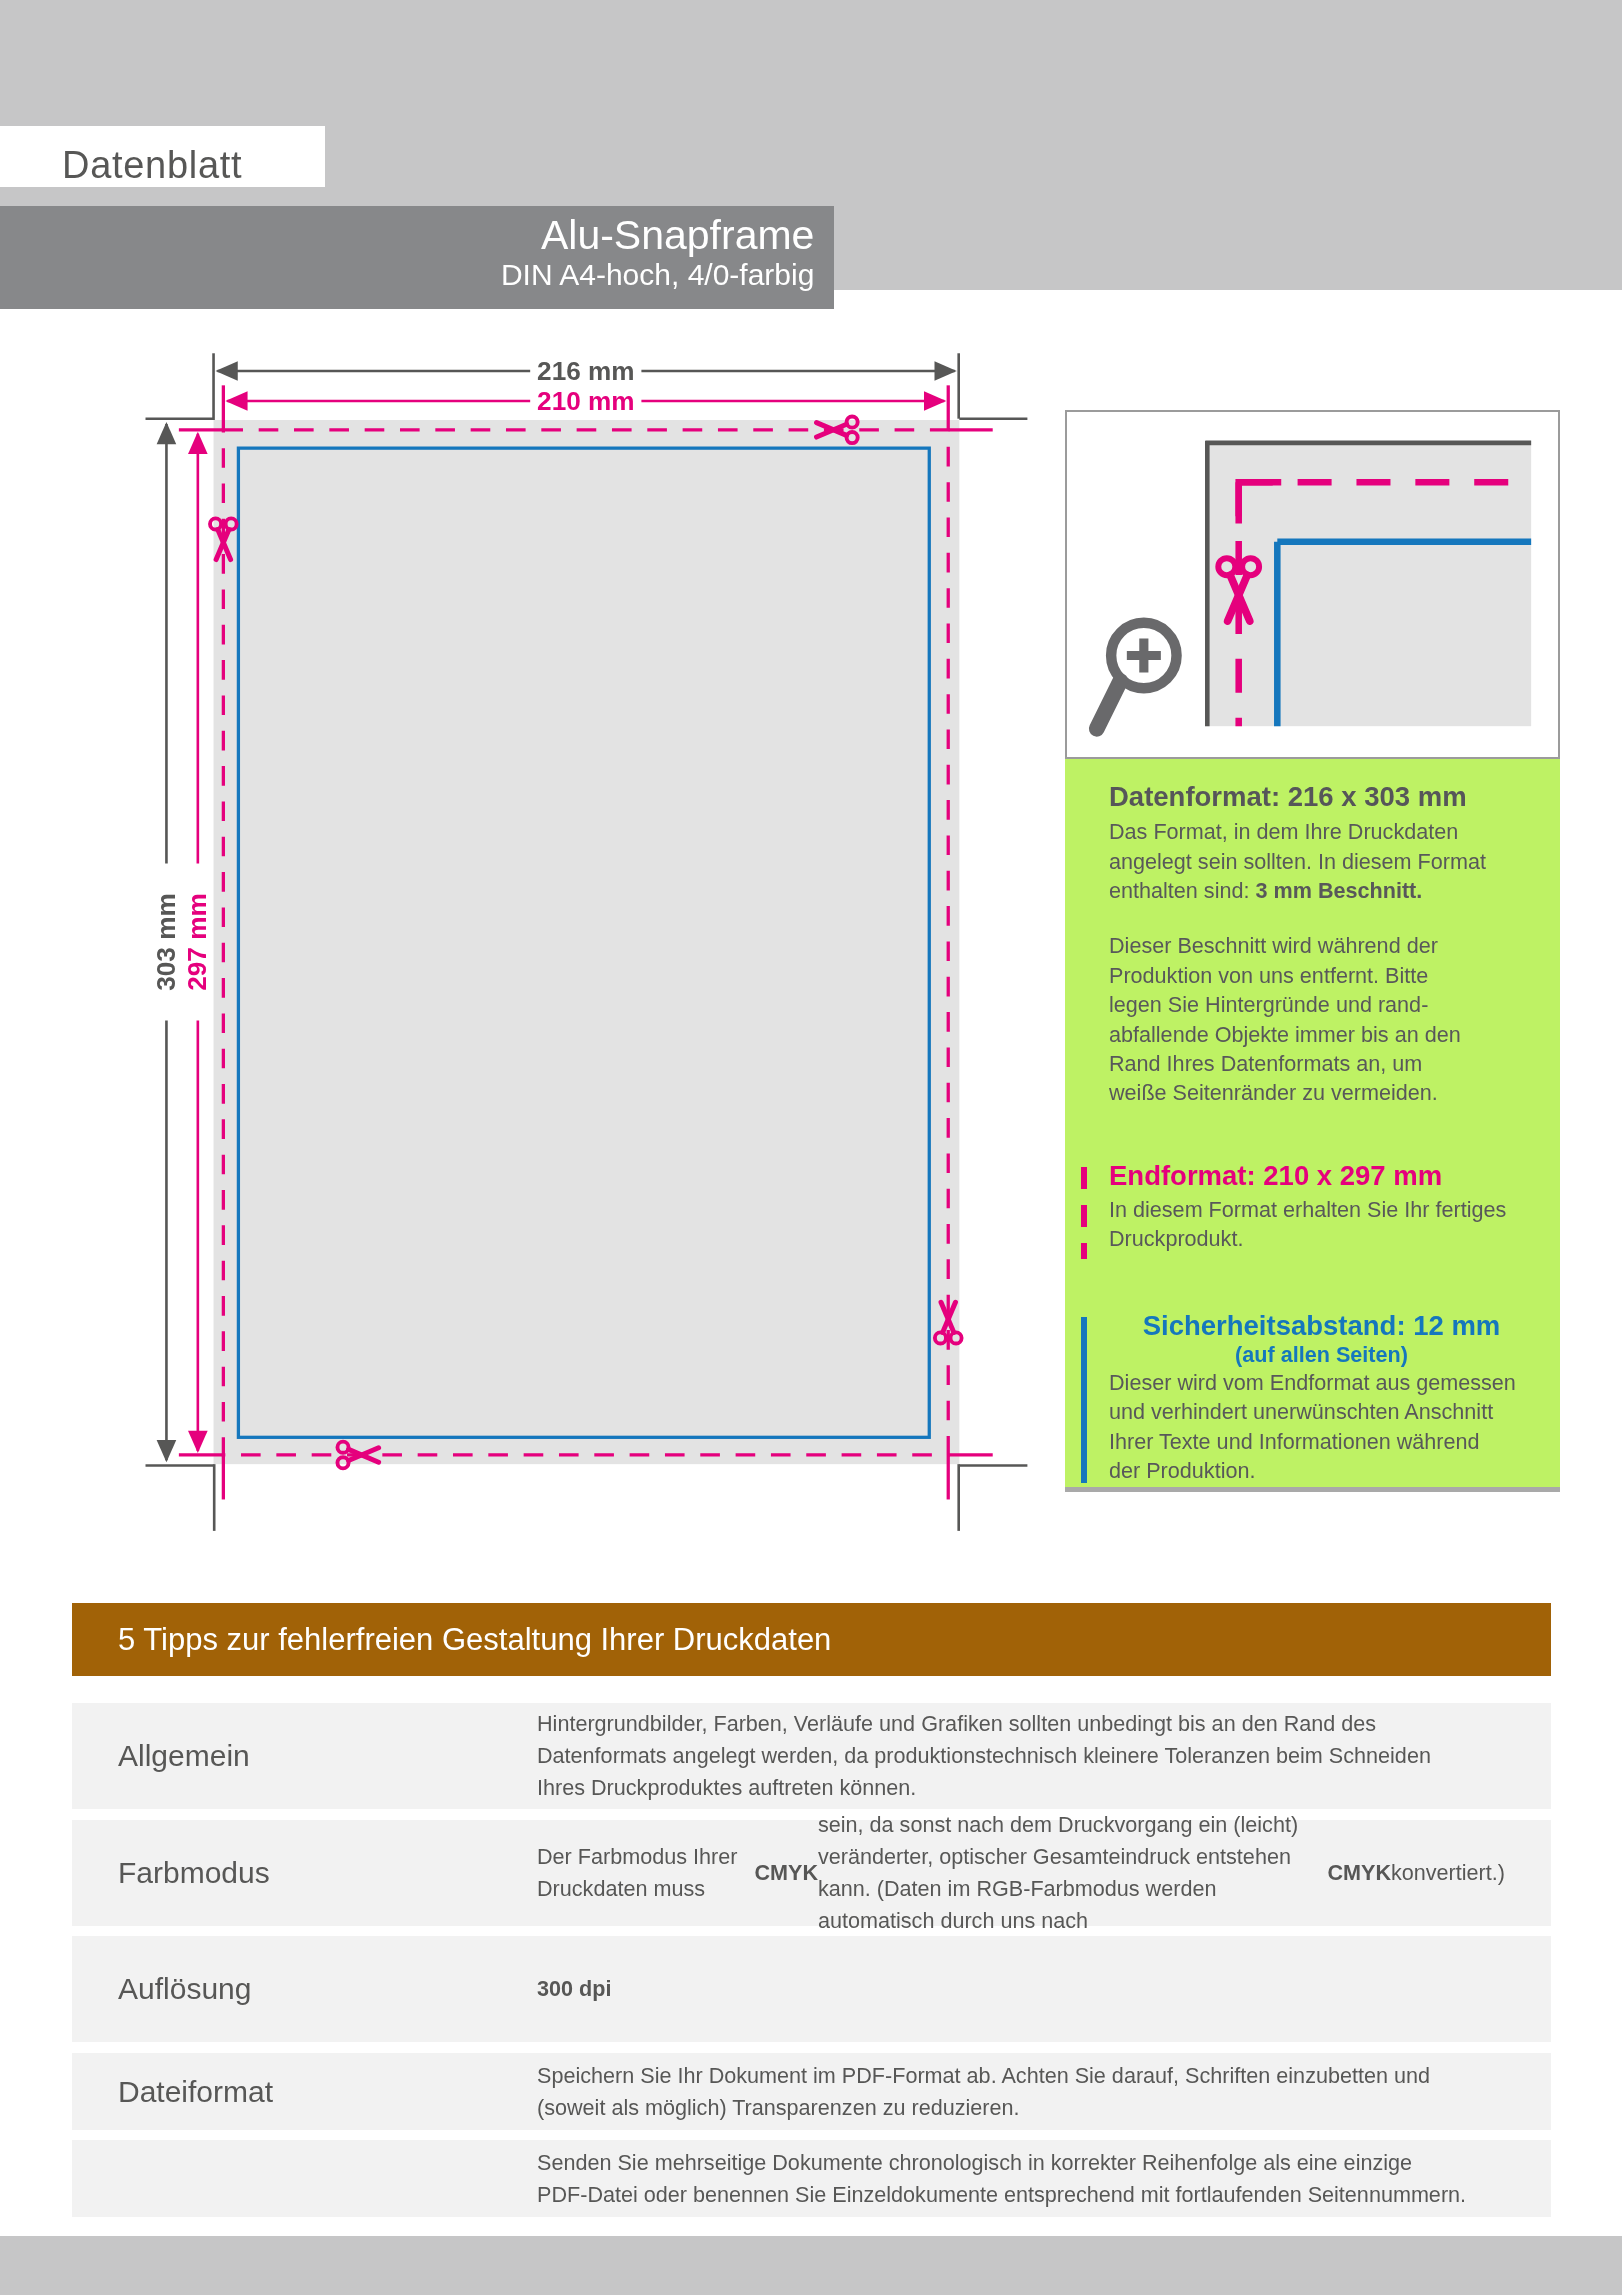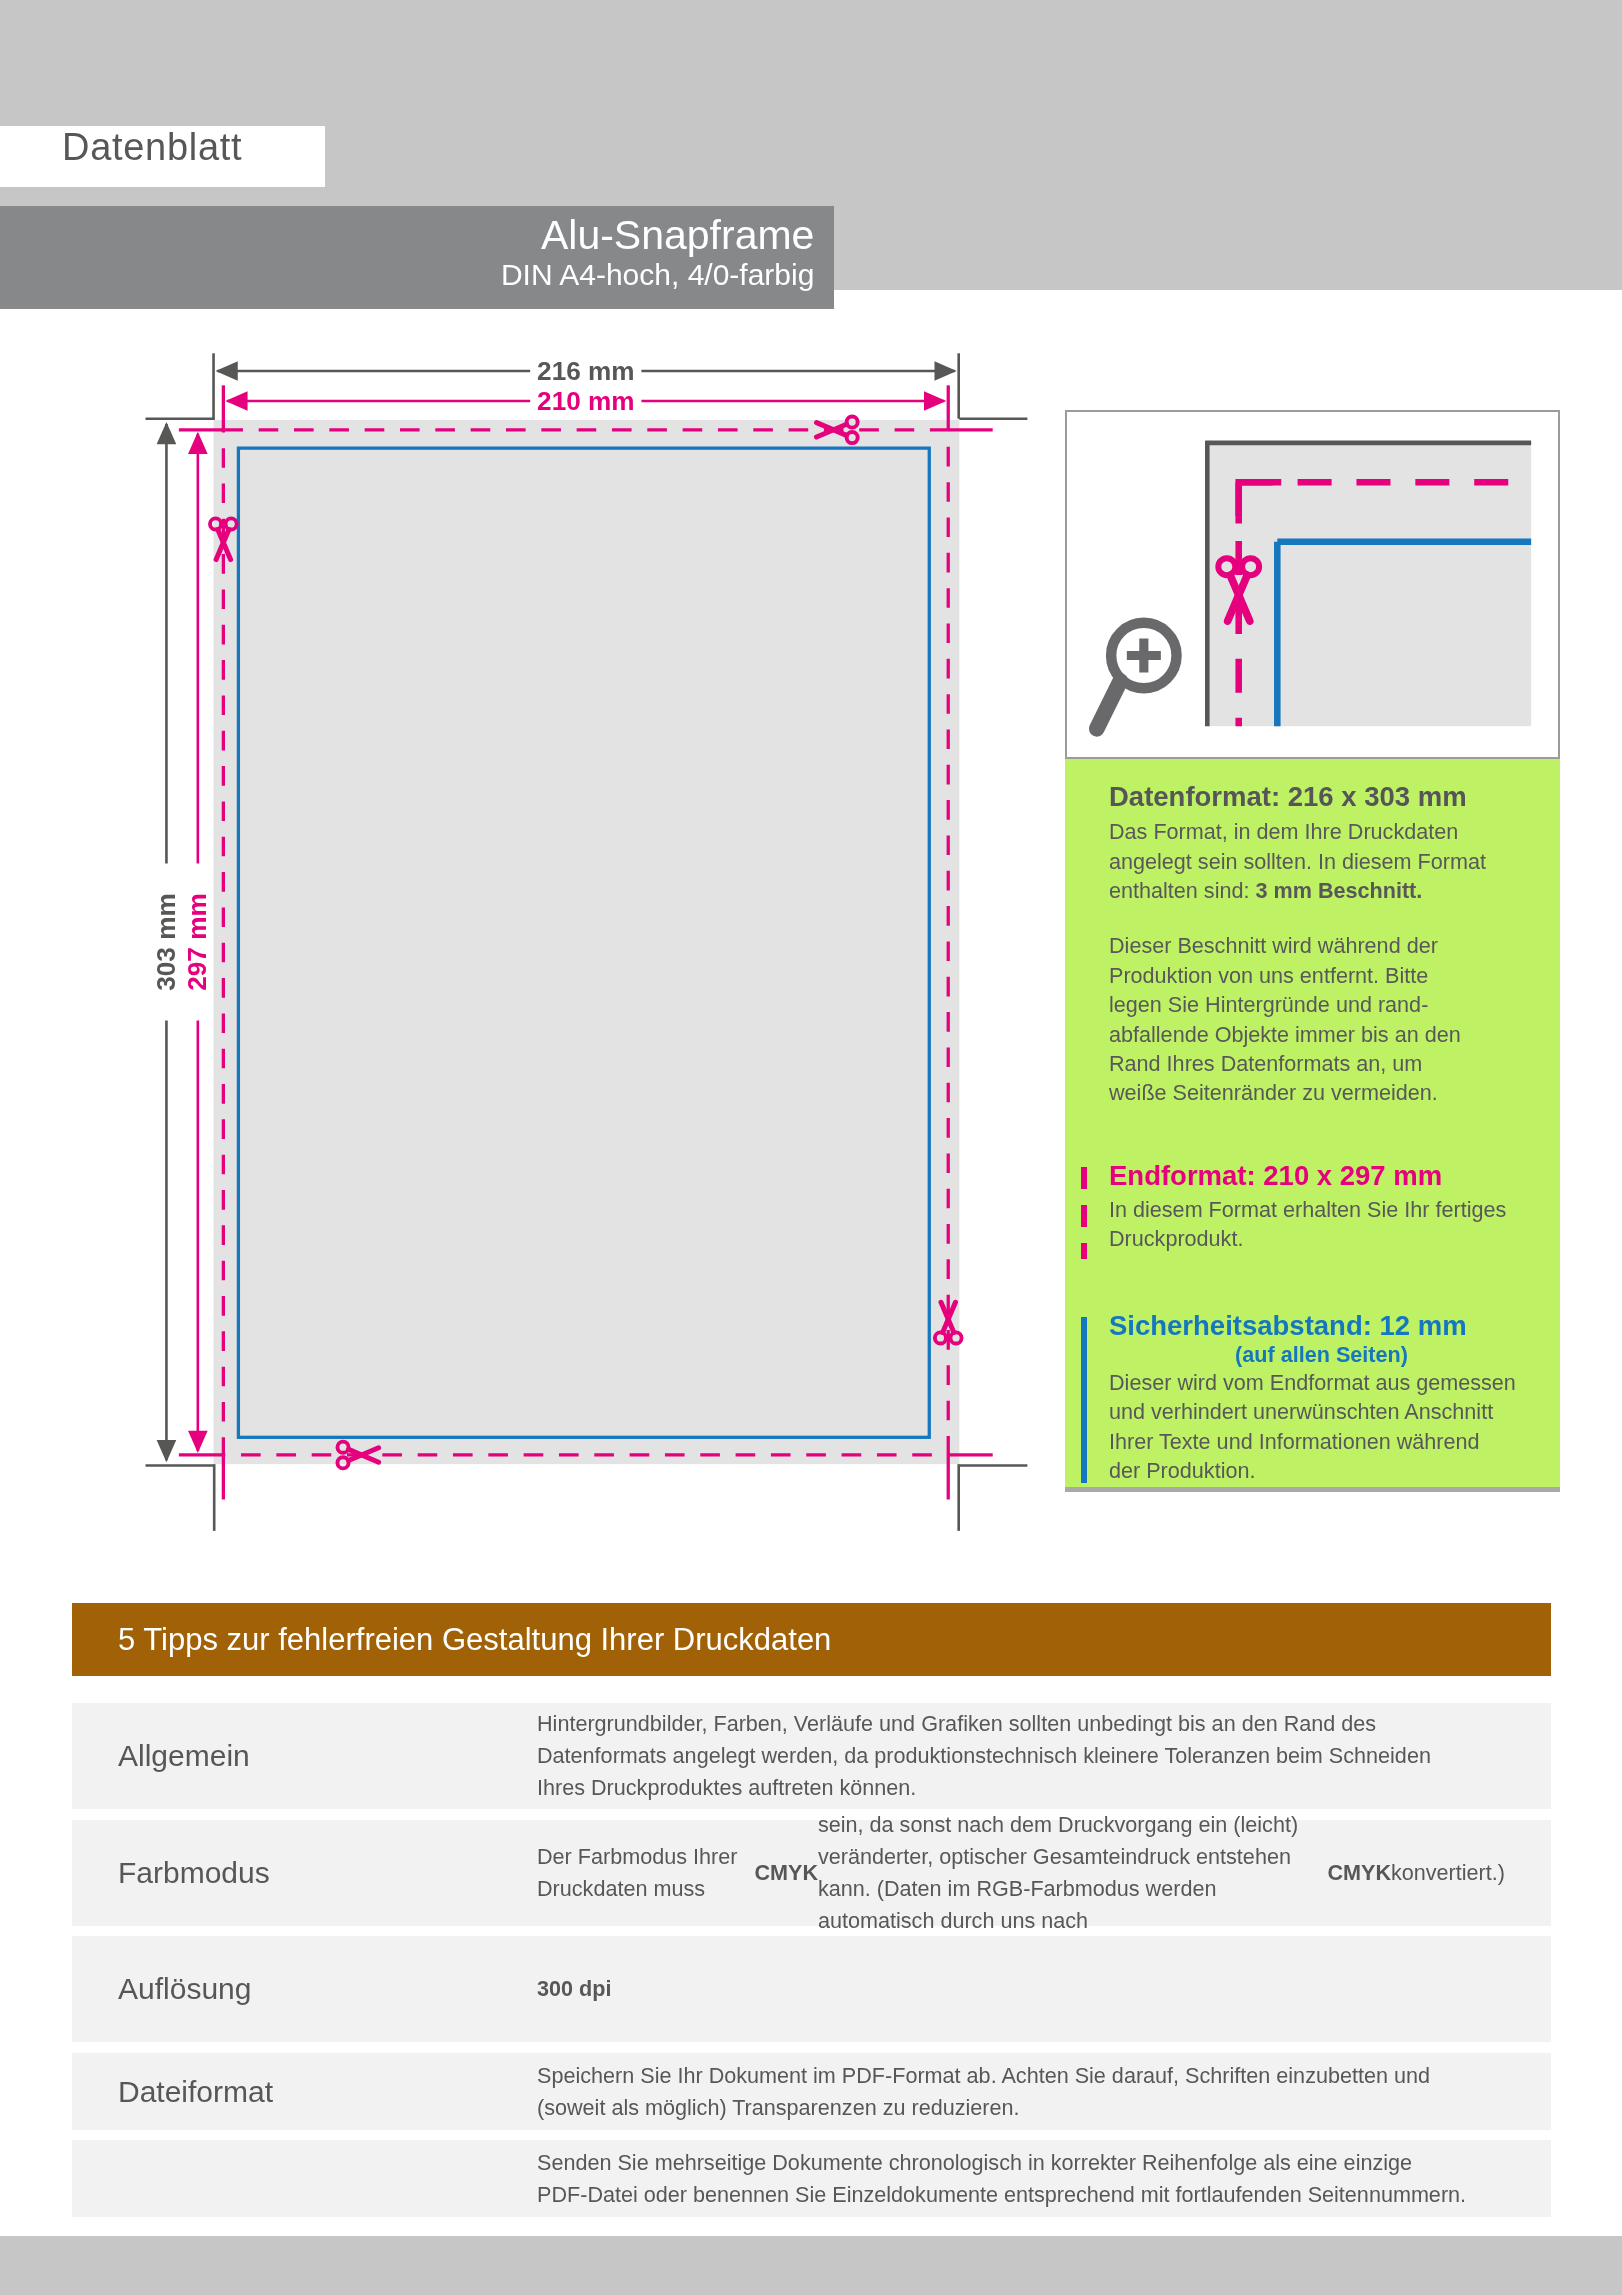--- a/index.html
+++ b/index.html
@@ -5,37 +5,37 @@
   html,body{margin:0;padding:0;background:#ffffff;}
   #page{position:relative;width:1623px;height:2295px;background:#ffffff;overflow:hidden;
         font-family:"Liberation Sans",sans-serif;color:#575756;}
   .abs{position:absolute;}
   .b{font-weight:bold;}
   .pre{white-space:pre-line;}
 
   
   #top-bg{left:0;top:0;width:1623px;height:290px;background:#c6c6c7;}
   #datenblatt-box{left:0;top:126px;width:325px;height:61px;background:#ffffff;
-                  display:flex;align-items:flex-start;}
+                  display:flex;align-items:flex-end;}
   #datenblatt-box span{margin-left:62px;font-size:38px;color:#575756;letter-spacing:0.7px;}
   #title-band{left:0;top:186px;width:834px;height:103px;background:#87888a;color:#ffffff;
               text-align:right;box-sizing:border-box;padding:6.5px 19.6px 0 0;line-height:1.1;margin-top:20px;}
   #title-band .product{font-size:41px;}
   #title-band .variant{font-size:30px;}
 
   
   #detail-box{left:1065px;top:410px;width:495px;height:349px;background:#ffffff;
               border:2.6px solid #9b9b9b;box-sizing:border-box;}
   #info-panel{left:1065px;top:759px;width:495px;height:733px;background:#bef264;
               border-bottom:5.2px solid #a9a9a9;box-sizing:border-box;padding:22px 26px 0 44px;}
   #info-panel h3{margin:0;font-size:27.5px;line-height:31px;color:#565659;}
   #info-panel .body{font-size:21.6px;line-height:29.4px;color:#58585a;}
   .h-datenformat{color:#565659;}
   .h-endformat{color:#e5007d !important;}
-  .h-sicherheit{color:#1577bd !important;}
+  .h-sicherheit{color:#1577bd !important;text-align:center;}
   .sub-sicherheit{color:#1577bd;font-size:21.6px;line-height:27.5px;font-weight:bold;text-align:center;}
   #ef-bar{left:1081px;top:1167px;width:5.9px;height:92px;
           background:repeating-linear-gradient(to bottom,#e5007d 0 22px,transparent 22px 38px);}
   #sa-bar{left:1081px;top:1317px;width:5.9px;height:166px;background:#1577bd;}
   .gap-s{height:26px;} .gap-m{height:52px;} .gap-l{height:56px;}
 
   
   #tips-band{left:72px;top:1603px;width:1479px;height:73px;background:#a16207;
              display:flex;align-items:center;}
   #tips-band span{margin-left:46px;font-size:31px;color:#ffffff;}

